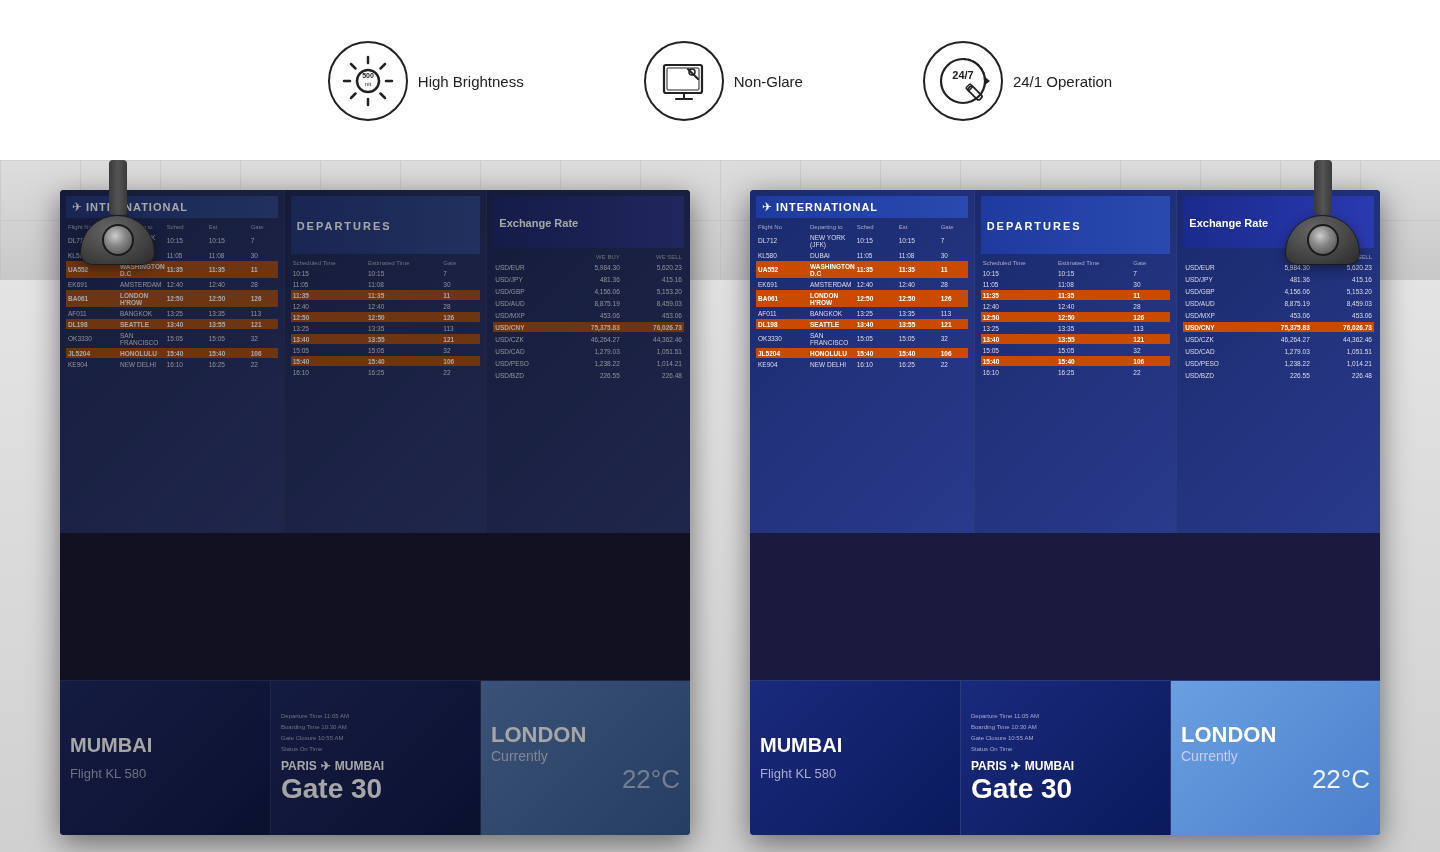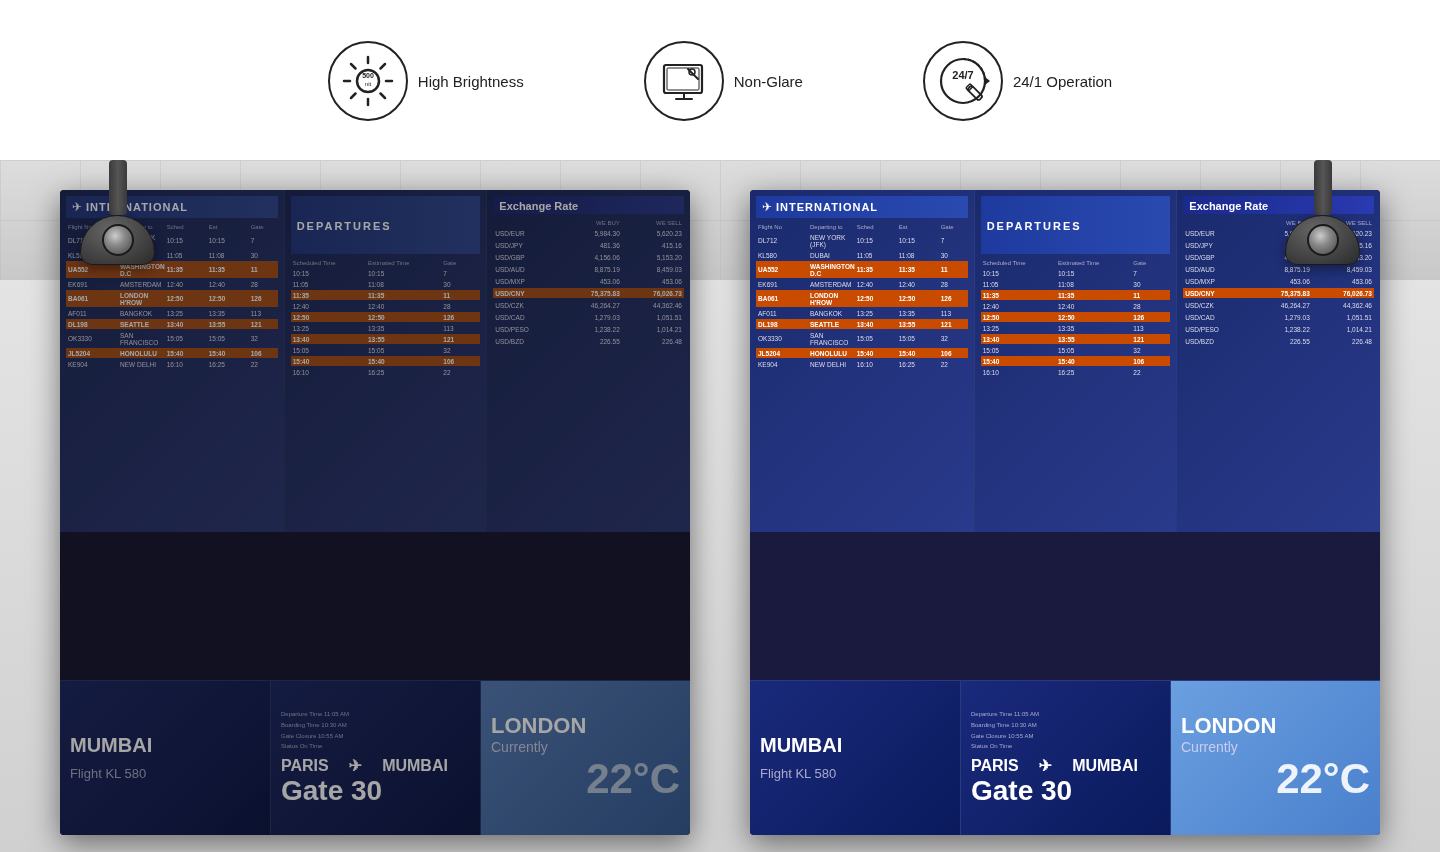--- a/index.html
+++ b/index.html
@@ -186,21 +186,21 @@
     }
 
     
     .exchange-board {
       background: linear-gradient(135deg, #1a2a6c 0%, #2a3a8c 100%);
       padding: 6px;
     }
 
     .ex-title {
       background: linear-gradient(90deg, #1a2a8c, #2a3ab0);
-      padding: 0 6px;
+      padding: 17px 6px;
       margin-bottom: 4px;
     }
 
     .ex-title-text {
       color: #fff;
       font-size: 11px;
       font-weight: bold;
     }
 
     .ex-col-headers {
@@ -273,26 +273,26 @@
       border-left: 1px solid #2a3a7c;
     }
 
     .paris-details {
       font-size: 6px;
       color: #aac;
       line-height: 1.8;
     }
 
     .paris-route {
-      font-size: 16px;
+      font-size: 12px;
       color: #fff;
       font-weight: bold;
       display: flex;
       align-items: center;
-      gap: 20px;
+      gap: 4px;
       margin-top: 4px;
     }
 
     .gate-info {
       font-size: 28px;
       color: #fff;
       font-weight: bold;
     }
 
     .weather-panel {
@@ -309,22 +309,22 @@
       font-weight: bold;
       color: #fff;
     }
 
     .weather-currently {
       font-size: 14px;
       color: #cce;
     }
 
     .weather-temp {
-      font-size: 42px;
-      font-weight: bold;
+      font-size: 26px;
+      font-weight: normal;
       color: rgba(255,255,255,0.6);
       text-align: right;
     }
 
     
     .ceiling-texture {
       position: absolute;
       top: 0;
       left: 0;
       right: 0;

